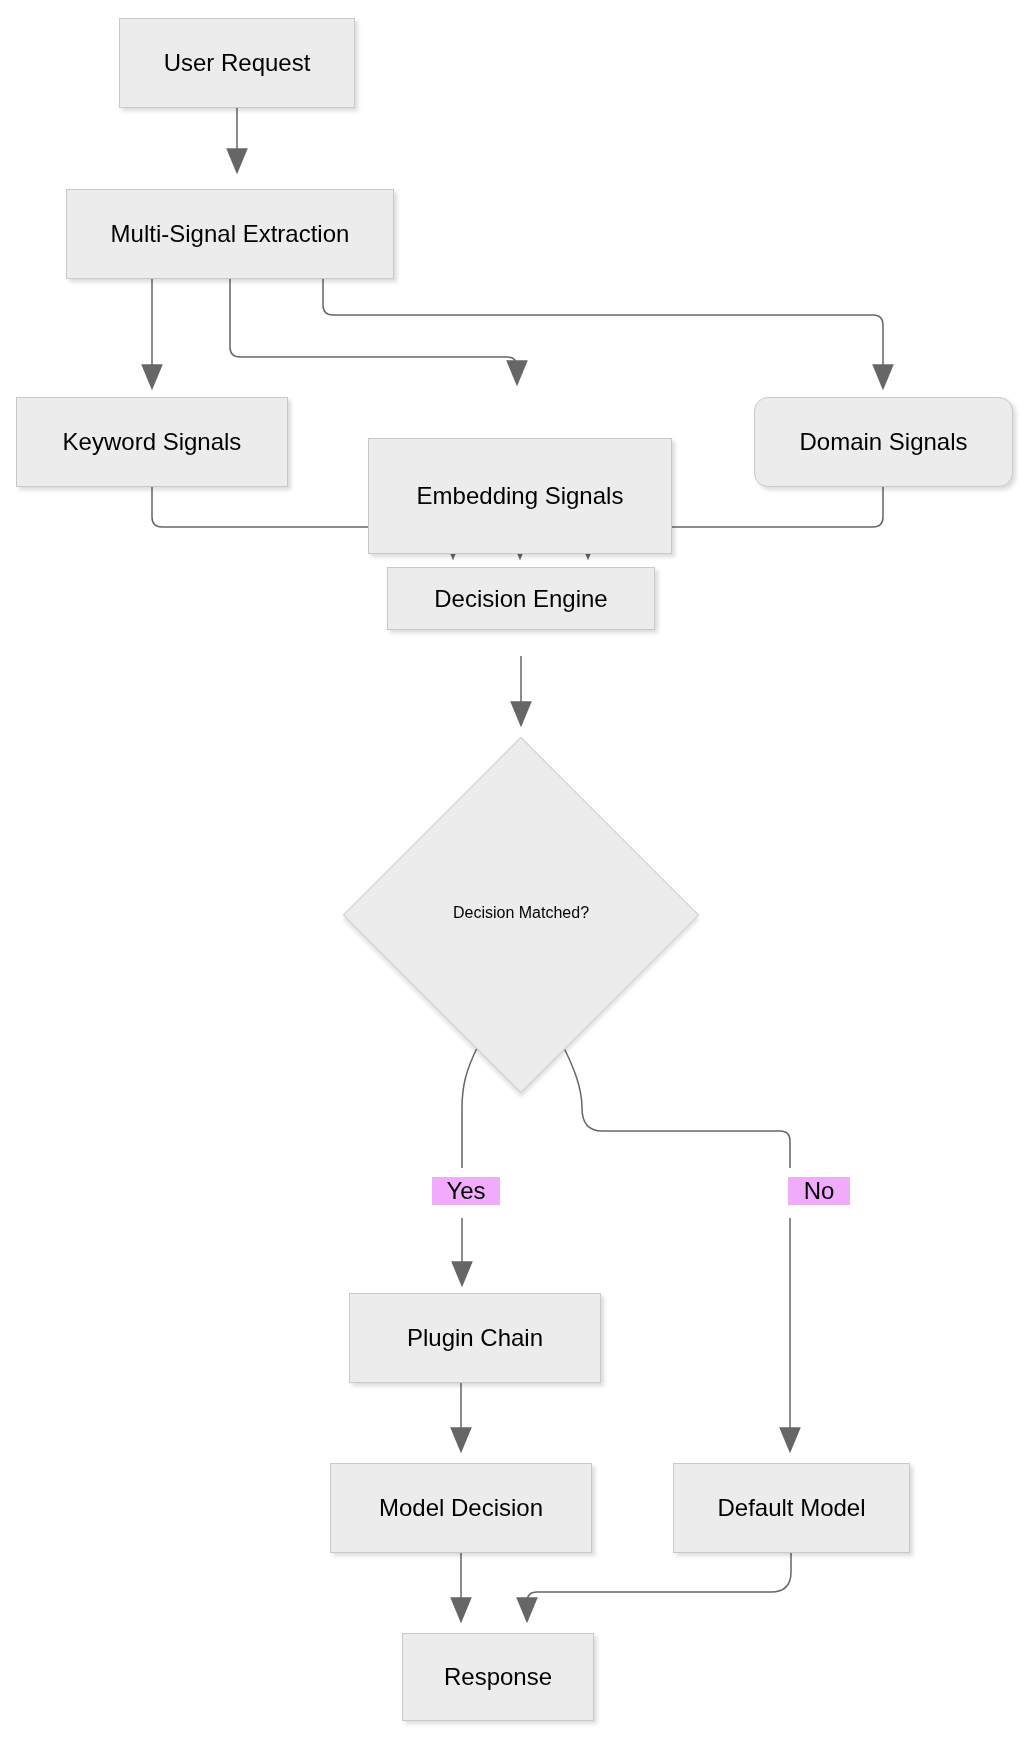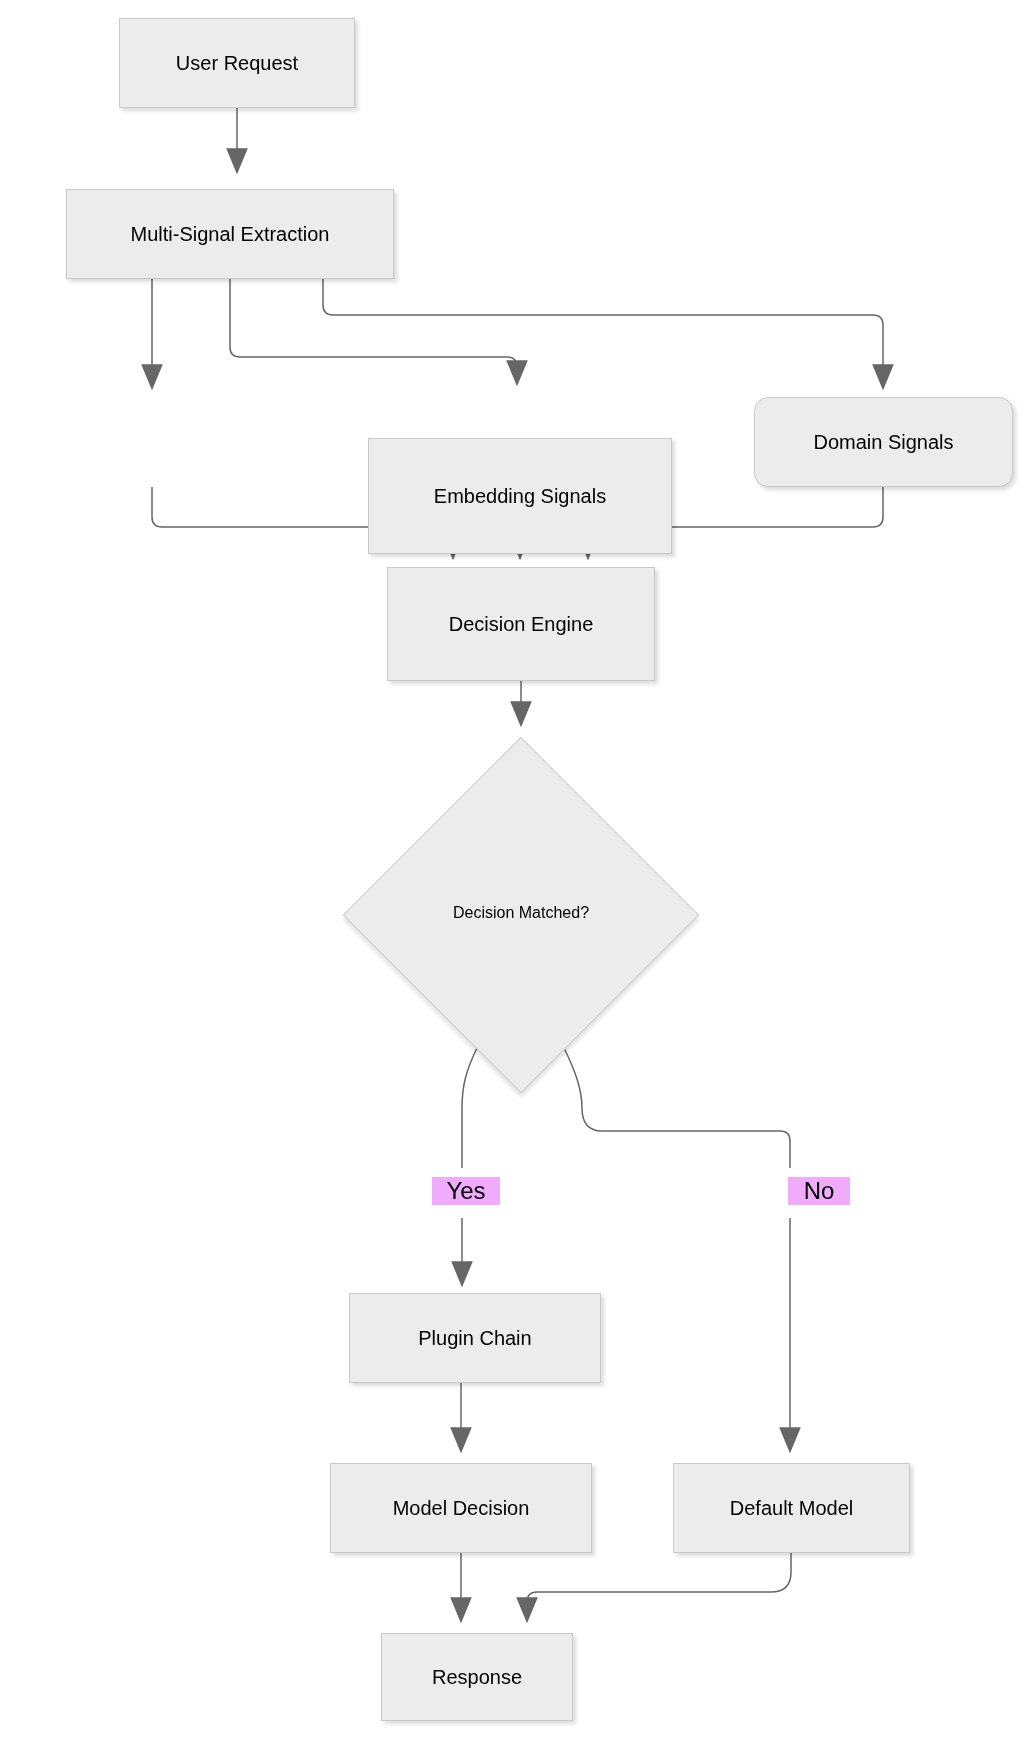--- a/index.html
+++ b/index.html
@@ -8,21 +8,21 @@
     font-family:"Liberation Sans","DejaVu Sans",sans-serif;
   }
   .canvas{position:absolute;inset:0;width:1029px;height:1742px;}
   .edges{position:absolute;left:0;top:0;z-index:1;}
   .node{
     position:absolute;z-index:2;
     background:#ececec;
     border:1px solid #c9c9c9;
     box-shadow:3px 3px 4px rgba(0,0,0,0.14);
     display:flex;align-items:center;justify-content:center;
-    font-size:20px;color:#000;text-align:center;
+    font-size:24px;color:#000;text-align:center;
     box-sizing:border-box;
   }
   .diamond{
     position:absolute;z-index:2;
     background:#ececec;
     border:1px solid #cfcfcf;
     box-shadow:3px 3px 4px rgba(0,0,0,0.12);
     transform:rotate(45deg);
     box-sizing:border-box;
   }
@@ -64,35 +64,36 @@
       <path d="M461,1383 L461,1449" marker-end="url(#arrow)"></path>
       <path d="M461,1553 L461,1619" marker-end="url(#arrow)"></path>
       <path d="M791,1553 L791,1572 Q791,1592 771,1592 L537,1592 Q527,1592 527,1602 L527,1619" marker-end="url(#arrow)"></path>
     </g>
   </svg>
 
   <div class="node" style="left:119px;top:18px;width:236px;height:90px;">User Request</div>
 
   <div class="node" style="left:66px;top:189px;width:328px;height:90px;">Multi-Signal Extraction</div>
 
+  <div class="node" style="left:16px;top:397px;width:272px;height:90px;">Keyword Signals</div>
 
   <div class="node" style="left:368px;top:397px;width:304px;height:116px;margin-top:41px;">Embedding Signals</div>
 
   <div class="node" style="left:754px;top:397px;width:259px;height:90px;border-radius:14px;">Domain Signals</div>
 
-  <div class="node" style="left:387px;top:567px;width:268px;height:114px;">Decision Engine</div>
+  <div class="node" style="left:387px;top:567px;width:268px;height:63px;">Decision Engine</div>
 
   <div class="diamond" style="left:395px;top:789px;width:252px;height:252px;"></div>
   <div class="diamond-label" style="left:371px;top:889px;width:300px;height:48px;">Decision Matched?</div>
 
   <div class="node" style="left:349px;top:1293px;width:252px;height:90px;">Plugin Chain</div>
 
   <div class="node" style="left:330px;top:1463px;width:262px;height:90px;">Model Decision</div>
 
   <div class="node" style="left:673px;top:1463px;width:237px;height:90px;">Default Model</div>
 
-  <div class="node" style="left:381px;top:1633px;width:192px;height:88px;">Response</div>
+  <div class="node" style="left:402px;top:1633px;width:192px;height:88px;">Response</div>
 
   <div class="edge-label" style="left:432px;top:1177px;width:60px;">Yes</div>
 
   <div class="edge-label" style="left:788px;top:1177px;width:54px;">No</div>
 
 </div>
 
 </body></html>

